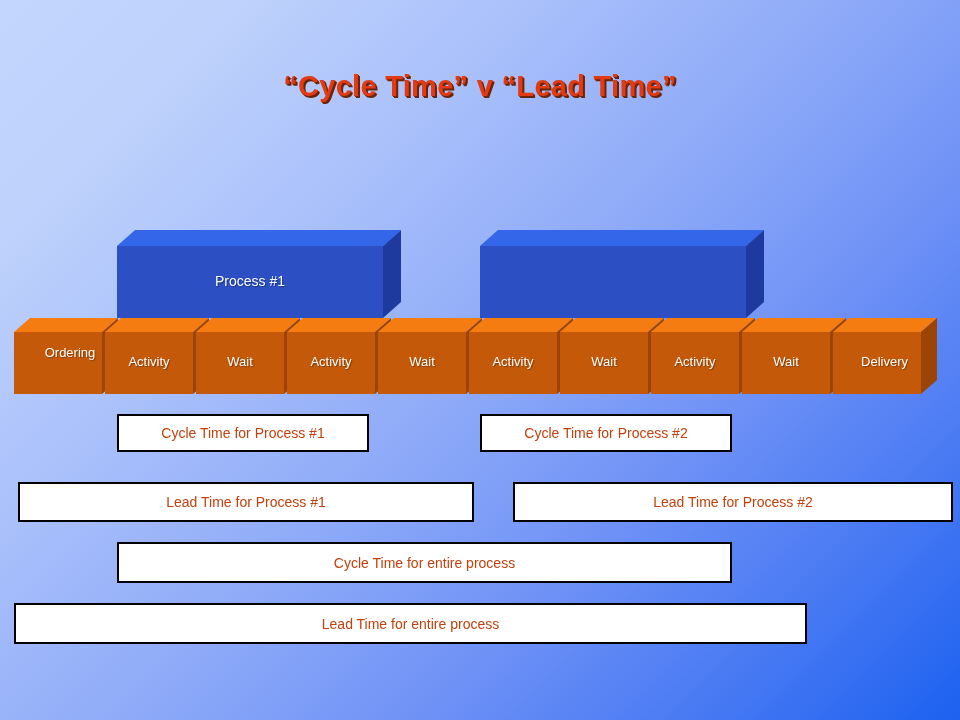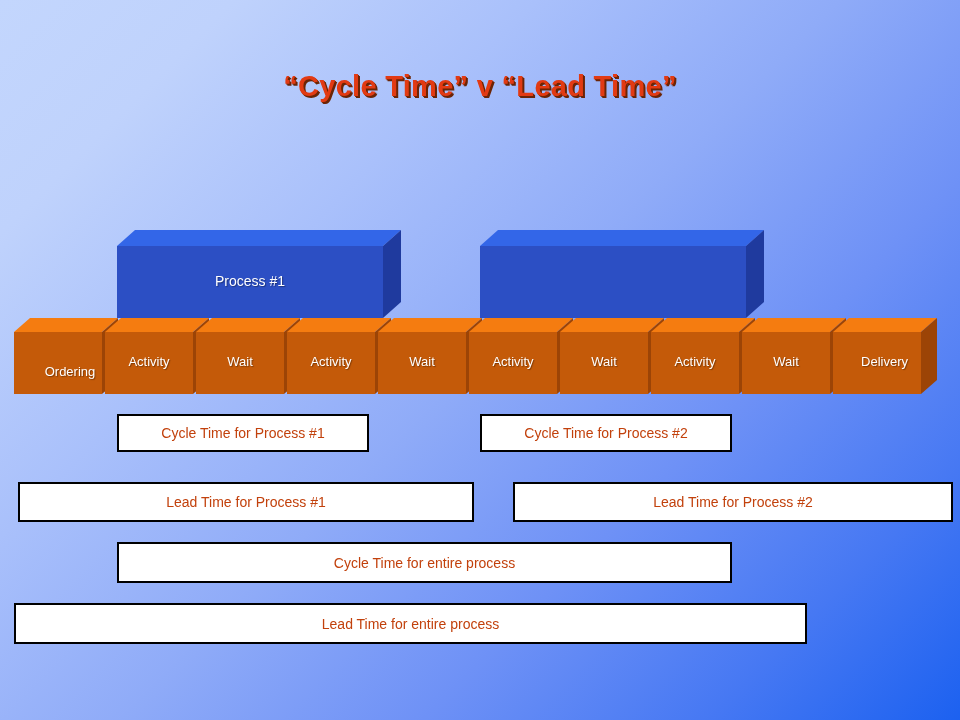--- a/index.html
+++ b/index.html
@@ -101,21 +101,21 @@
         </svg>
       </div>
     </div>
   <div id="step-layer">
       <div class="box3d" style="left: 14px; top: 318px; width: 104px; height: 76px;">
         <svg width="104" height="76" viewBox="0 0 104 76">
           <polygon points="0,14 16,0 104,0 88,14" fill="#f57c10"></polygon>
           <polygon points="88,14 104,0 104,62 88,76" fill="#9c4406"></polygon>
           <rect x="0" y="14" width="88" height="62" fill="#c45a09"></rect>
         </svg>
-        <div class="box-label" style="left: 0px; width: 112px; top: 46px;">Ordering</div>
+        <div class="box-label" style="left: 0px; width: 112px; top: 27px;">Ordering</div>
       </div>
       <div class="box3d" style="left: 105px; top: 318px; width: 104px; height: 76px;">
         <svg width="104" height="76" viewBox="0 0 104 76">
           <polygon points="0,14 16,0 104,0 88,14" fill="#f57c10"></polygon>
           <polygon points="88,14 104,0 104,62 88,76" fill="#9c4406"></polygon>
           <rect x="0" y="14" width="88" height="62" fill="#c45a09"></rect>
         </svg>
         <div class="box-label" style="left: 0px; width: 88px; top: 36px;">Activity</div>
       </div>
       <div class="box3d" style="left: 196px; top: 318px; width: 104px; height: 76px;">

